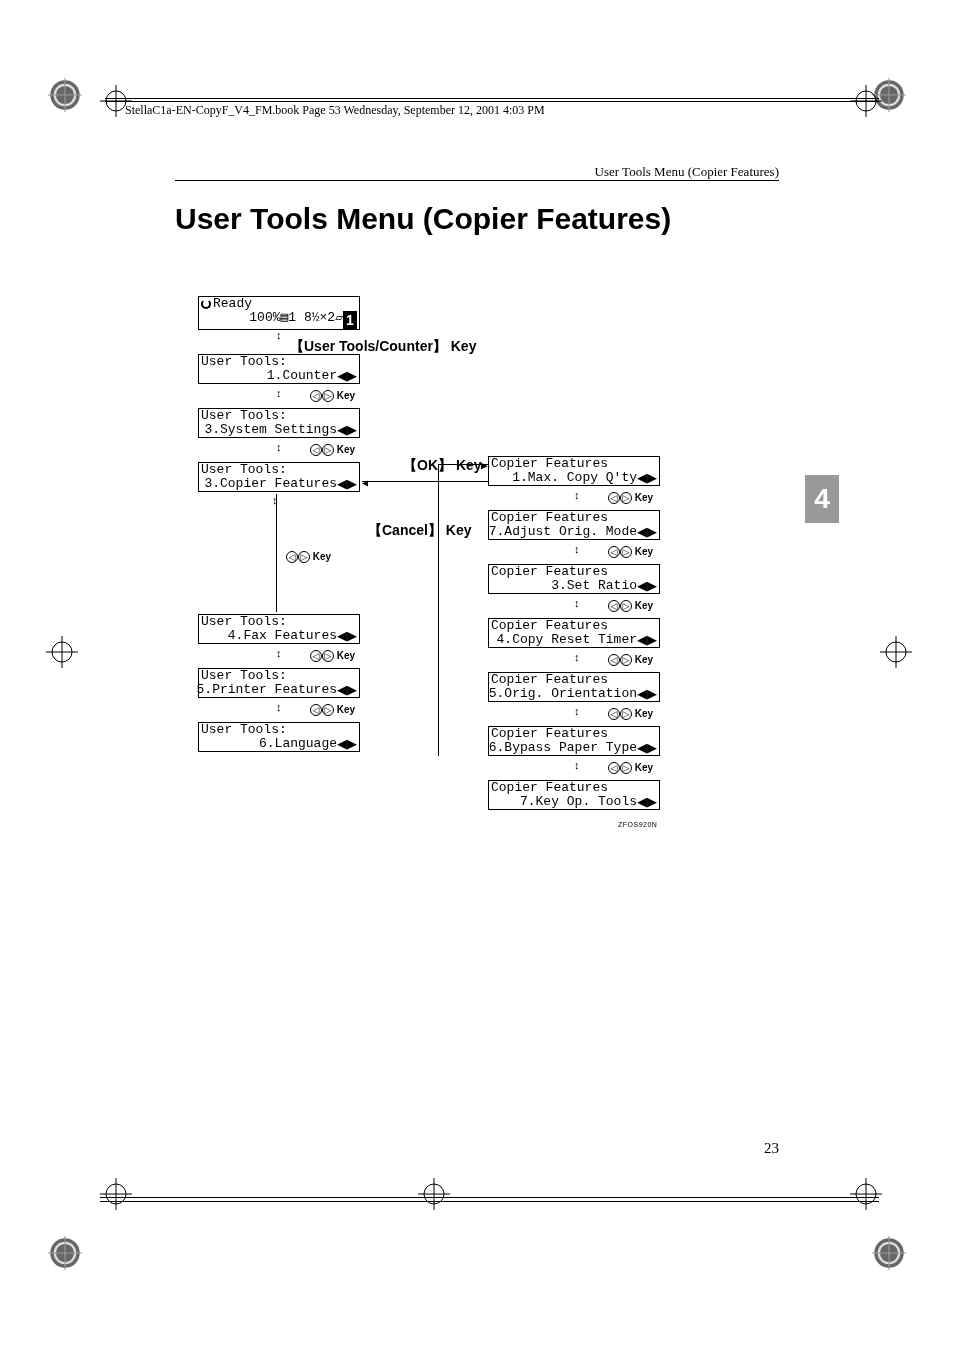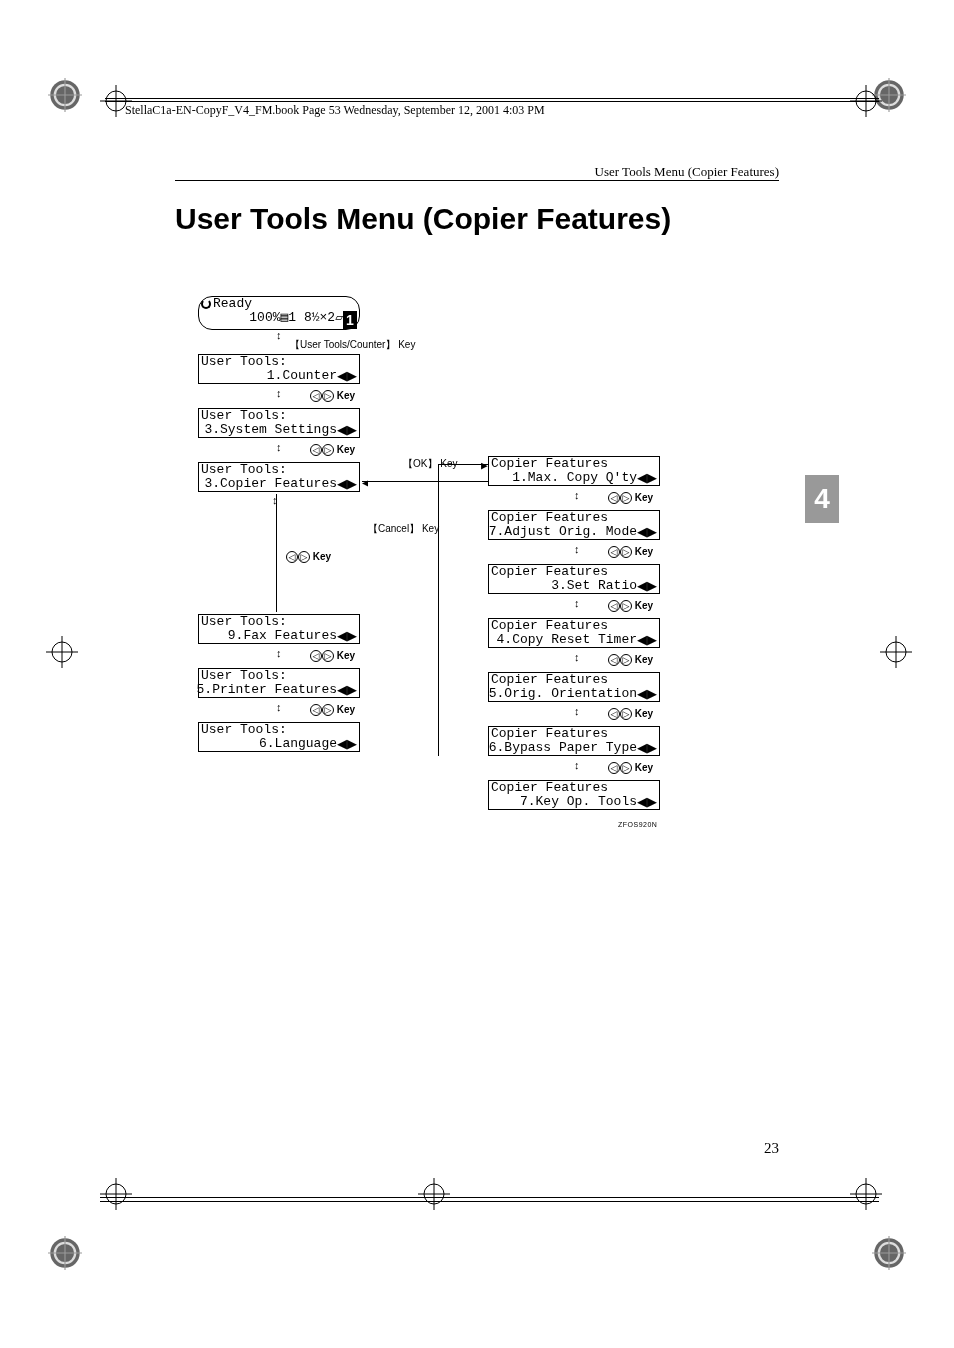--- a/index.html
+++ b/index.html
@@ -93,22 +93,22 @@
     padding: 0 2px;
     line-height: 14px;
     min-width: 162px;
   }
   .lcd .row1 { white-space: pre; }
   .lcd .row2 { white-space: pre; display: flex; justify-content: flex-end; }
   .lcd .arr { font-family: Arial, sans-serif; }
   .keylabel {
     position: absolute;
     font-family: Arial, sans-serif;
-    font-size: 10px;
-    font-weight: normal;
+    font-size: 14px;
+    font-weight: bold;
     white-space: nowrap;
     text-align: center;
   }
   .navkeys {
     position: absolute;
     font-family: Arial, sans-serif;
     font-size: 10px;
     white-space: nowrap;
   }
   .navkeys .c { display:inline-block; border:1px solid #000; border-radius:50%; width:12px; height:12px; line-height:10px; text-align:center; font-size:9px; }
@@ -242,21 +242,21 @@
 <div class="running-head">User Tools Menu (Copier Features)</div>
 <div class="section-bar"></div>
 
 <h1 class="page-title">User Tools Menu (Copier Features)</h1>
 
 <div class="chapter-tab">4</div>
 <div class="page-number">23</div>
 
 <div class="flow">
 
-  <div class="lcd" style="top:0;left:0;width:162px;border-radius:14px;">
+  <div class="lcd" style="top:0;left:0;width:162px;">
     <div class="row1"><span class="ready-icon"></span><span>Ready</span></div>
     <div class="row2">
       <span>100%</span>
       <span>▤1 <span>8½×2</span>▱</span>
       <span class="num-badge">1</span>
     </div>
   </div>
   <div class="updown" style="top:33px;left:78px">↕</div>
   <div class="keylabel" style="top:42px;left:92px">【User Tools/Counter】 Key</div>
 
@@ -283,21 +283,21 @@
   <div style="position:absolute;top:181px;left:164px;font-size:10px">◀</div>
   <div class="keylabel" style="top:161px;left:205px">【OK】 Key</div>
   <div class="keylabel" style="top:226px;left:170px">【Cancel】 Key</div>
 
   <div class="connector" style="top:198px;left:78px;width:1px;height:118px"></div>
   <div class="updown" style="top:198px;left:74px">↕</div>
   <div class="navkeys" style="top:255px;left:88px"><span class="c">◁</span><span class="c">▷</span> <b>Key</b></div>
 
   <div class="lcd" style="top:318px;left:0;width:162px">
     <div class="row1">User Tools:</div>
-    <div class="row2"><span>9.Fax Features</span><span class="arr">◀▶</span></div>
+    <div class="row2"><span>4.Fax Features</span><span class="arr">◀▶</span></div>
   </div>
   <div class="updown" style="top:351px;left:78px">↕</div>
   <div class="navkeys" style="top:354px;left:112px"><span class="c">◁</span><span class="c">▷</span> <b>Key</b></div>
 
   <div class="lcd" style="top:372px;left:0;width:162px">
     <div class="row1">User Tools:</div>
     <div class="row2"><span>5.Printer Features</span><span class="arr">◀▶</span></div>
   </div>
   <div class="updown" style="top:405px;left:78px">↕</div>
   <div class="navkeys" style="top:408px;left:112px"><span class="c">◁</span><span class="c">▷</span> <b>Key</b></div>

